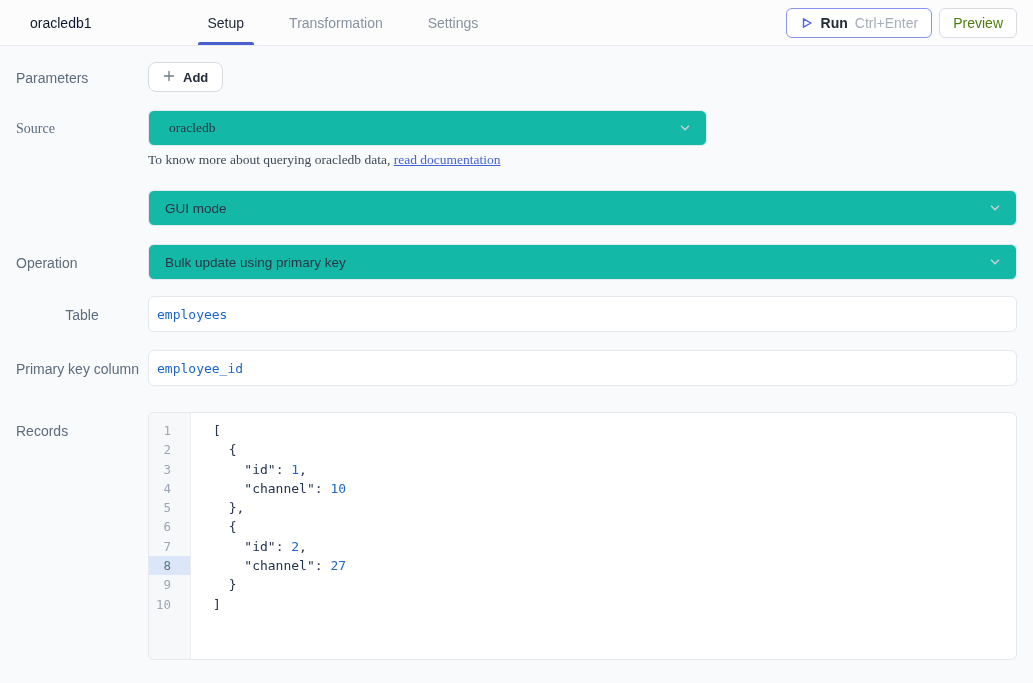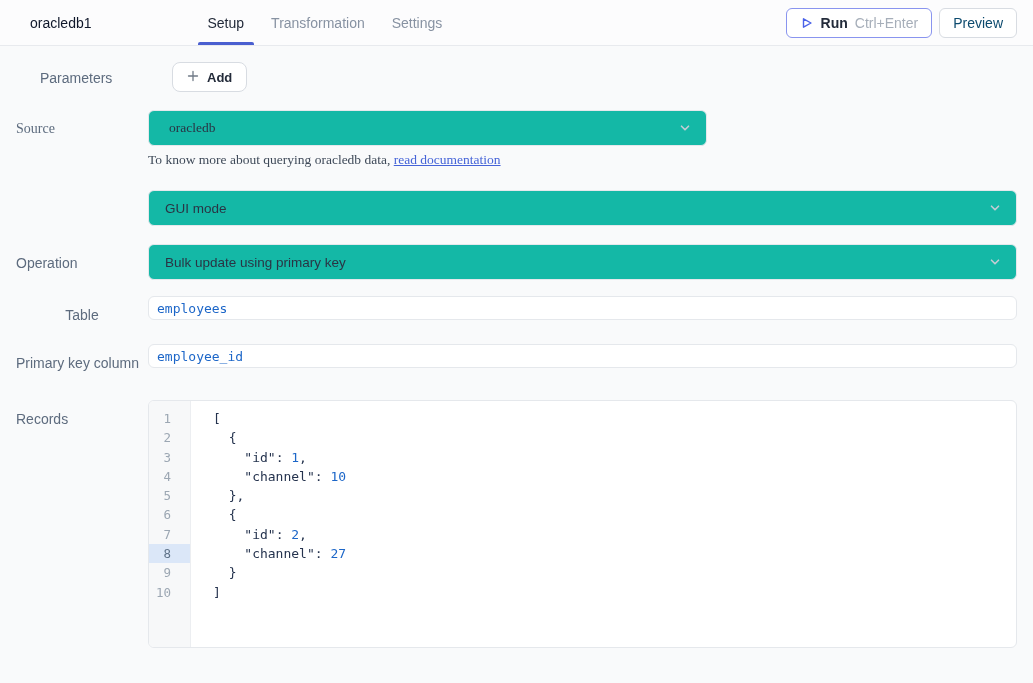--- a/index.html
+++ b/index.html
@@ -16,21 +16,21 @@
   .topbar {
     height: 46px; flex: 0 0 46px;
     background: #fcfcfd;
     border-bottom: 1px solid #e8eaee;
     display: flex; align-items: stretch;
   }
   .q-title {
     margin-left: 30px; align-self: center;
     font-size: 14px; font-weight: 500; color: #0f172a;
   }
-  .tabs { margin-left: 106px; display: flex; gap: 7px; }
+  .tabs { margin-left: 106px; display: flex; gap: 25px; }
   .tab {
     position: relative; display: flex; align-items: center;
     padding: 0 10px; height: 100%;
     background: none; border: none; cursor: pointer;
     font-family: "Liberation Sans", sans-serif;
     font-size: 14px; color: #8792a2;
   }
   .tab.active { color: #232b3a; font-weight: 500; }
   .tab.active::after {
     content: ""; position: absolute; left: 0; right: 0; bottom: 0;
@@ -42,21 +42,21 @@
   }
   .btn {
     display: inline-flex; align-items: center; gap: 7px;
     height: 30px; padding: 0 13px;
     background: #ffffff; border-radius: 6px; cursor: pointer;
     font-family: "Liberation Sans", sans-serif; font-size: 14px;
   }
   .btn-run { border: 1px solid #8994ef; }
   .btn-run .run-label { font-weight: 600; color: #232b3a; }
   .btn-run .run-shortcut { color: #a6aeb9; }
-  .btn-preview { border: 1px solid #d8dce2; color: #0c4a6e; font-weight: 500; }
+  .btn-preview { border: 1px solid #d8dce2; color: #4d7c0f; font-weight: 500; }
   .icon-play { display: inline-flex; }
 
   
   .content { flex: 1; padding: 16px 16px 0 14px; }
   .row { display: grid; grid-template-columns: 134px 1fr; }
   .row-label {
     font-size: 14px; color: #5d6b7e; padding-top: 8px; line-height: 22px;
     padding-left: 2px;
   }
   .row-label.center { padding-top: 5px; }
@@ -76,21 +76,21 @@
     padding: 0 14px 0 16px; cursor: pointer;
     font-size: 13.5px; color: #2a3444;
   }
   .select .chev { margin-left: auto; display: inline-flex; }
   .select-source { max-width: 559px; padding-left: 20px; }
 
   .helper { margin-top: 6px; font-size: 13.5px; color: #3f4a59; }
   .helper a { color: #4563d8; text-decoration: underline; cursor: pointer; text-align: right; }
 
   .code-input {
-    height: 24px; background: #fff;
+    height: 36px; background: #fff;
     border: 1px solid #e5e8ec; border-radius: 6px;
     display: flex; align-items: center; padding: 0 8px;
     font-family: "DejaVu Sans Mono", monospace;
     font-size: 13px; color: #1c66c8; cursor: text;
   }
 
   
   .editor {
     height: 248px; background: #fff;
     border: 1px solid #e5e8ec; border-radius: 6px;
@@ -138,21 +138,21 @@
         </span>
         <span class="run-label">Run</span>
         <span class="run-shortcut">Ctrl+Enter</span>
       </button>
       <button class="btn btn-preview">Preview</button>
     </div>
   </header>
 
   <main class="content">
 
-    <div class="row" style="margin-bottom:18px;margin-left:24px;">
+    <div class="row" style="margin-bottom:18px;">
       <div class="row-label center">Parameters</div>
       <div>
         <button class="btn-add">
           <span>
             <svg width="12" height="12" viewBox="0 0 12 12">
               <path d="M6 1.5 V10.5 M1.5 6 H10.5" stroke="#707a87" stroke-width="1.3" stroke-linecap="round"></path>
             </svg>
           </span>
           <span>Add</span>
         </button>

